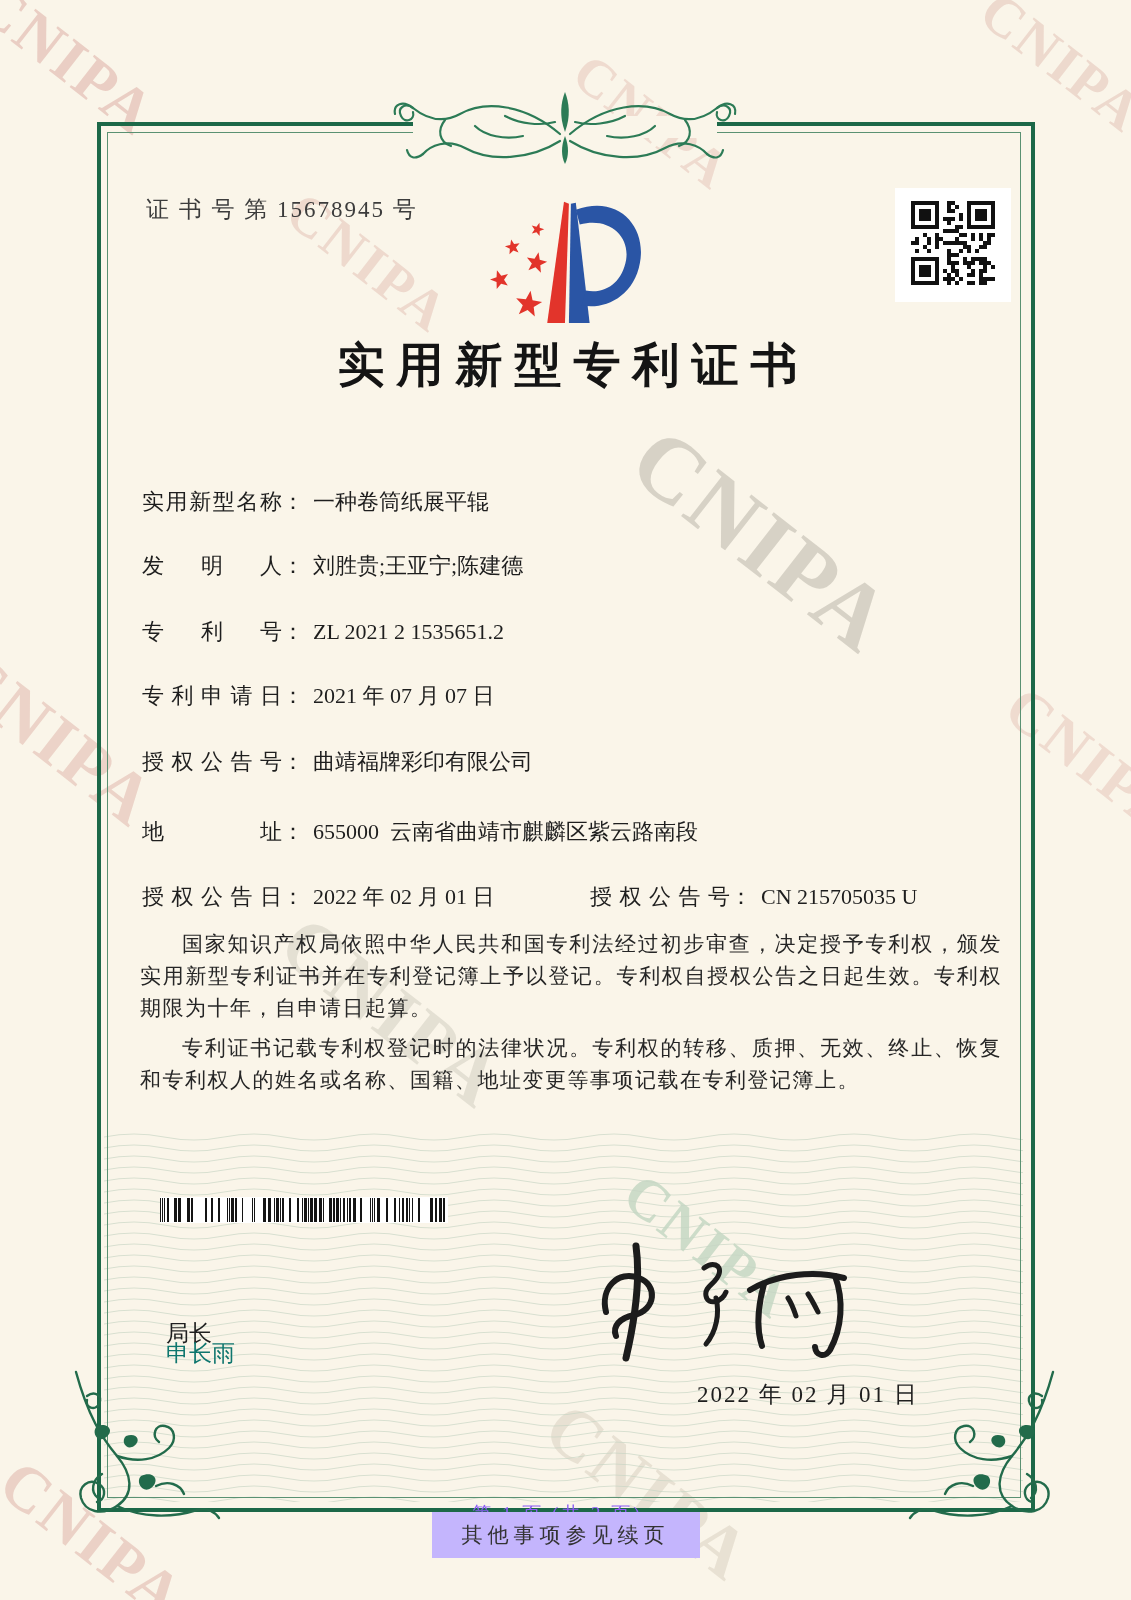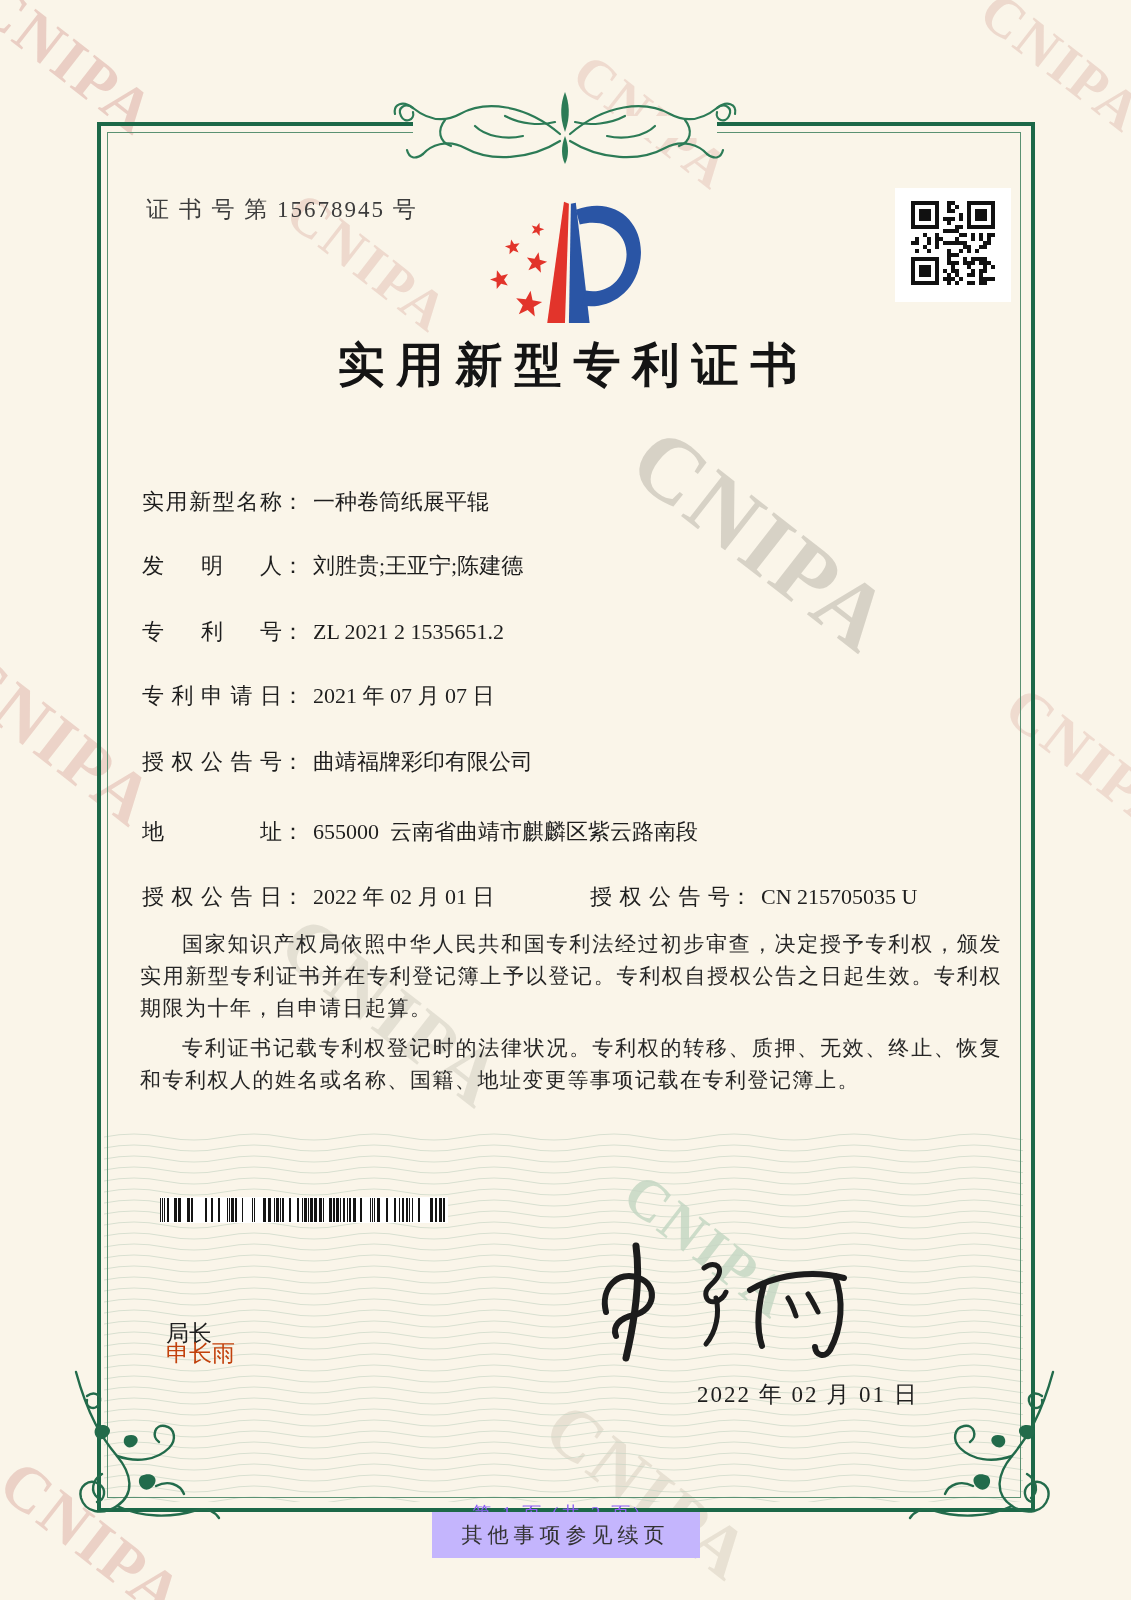--- a/index.html
+++ b/index.html
@@ -29,21 +29,21 @@
   .val{margin-left:9px;white-space:pre;}
   .grant2{position:absolute;left:448px;top:0;white-space:nowrap;font-family:Liberation Serif, serif;}
   
   .para{position:absolute;left:140px;width:862px;font-size:21px;line-height:32px;
       text-indent:2em;letter-spacing:1.5px;text-align:justify;color:#262626;}
   
   .barcode{position:absolute;left:160px;top:1197px;}
   .signer-title{position:absolute;left:166px;top:1294px;font-size:23px;
       font-family:"Liberation Sans",sans-serif;color:#1f1f1f;margin-top:24px;}
   .signer-name{position:absolute;left:166px;top:1338px;font-size:23px;
-      font-family:"Liberation Sans",sans-serif;color:#c2410c;}
+      font-family:"Liberation Sans",sans-serif;color:#0f766e;}
   .signature{position:absolute;left:592px;top:1240px;}
   .sign-date{position:absolute;left:697px;top:1379px;font-size:23px;letter-spacing:2px;color:#1e1e1e;}
   .page-info{position:absolute;left:0;right:16px;top:1457px;text-align:center;font-size:19px;
       letter-spacing:3px;color:#8b5cf6;margin-top:44px;}
   .footer-note{position:absolute;left:50%;transform:translateX(-50%);top:1512px;background:#c4b5fd;
       padding:9px 30px;font-size:21px;letter-spacing:5px;color:#333;white-space:nowrap;}
   .orn{position:absolute;}
 </style>
 </head>
 <body>

